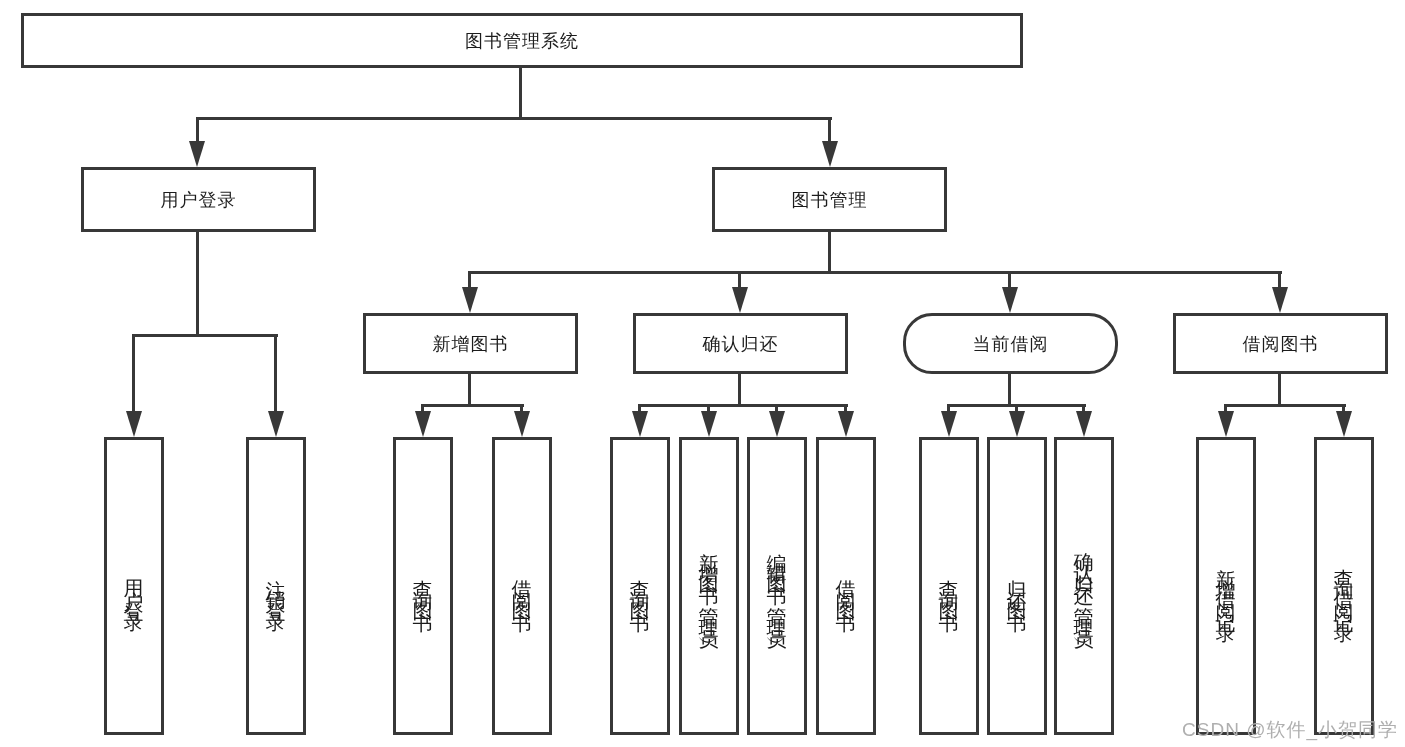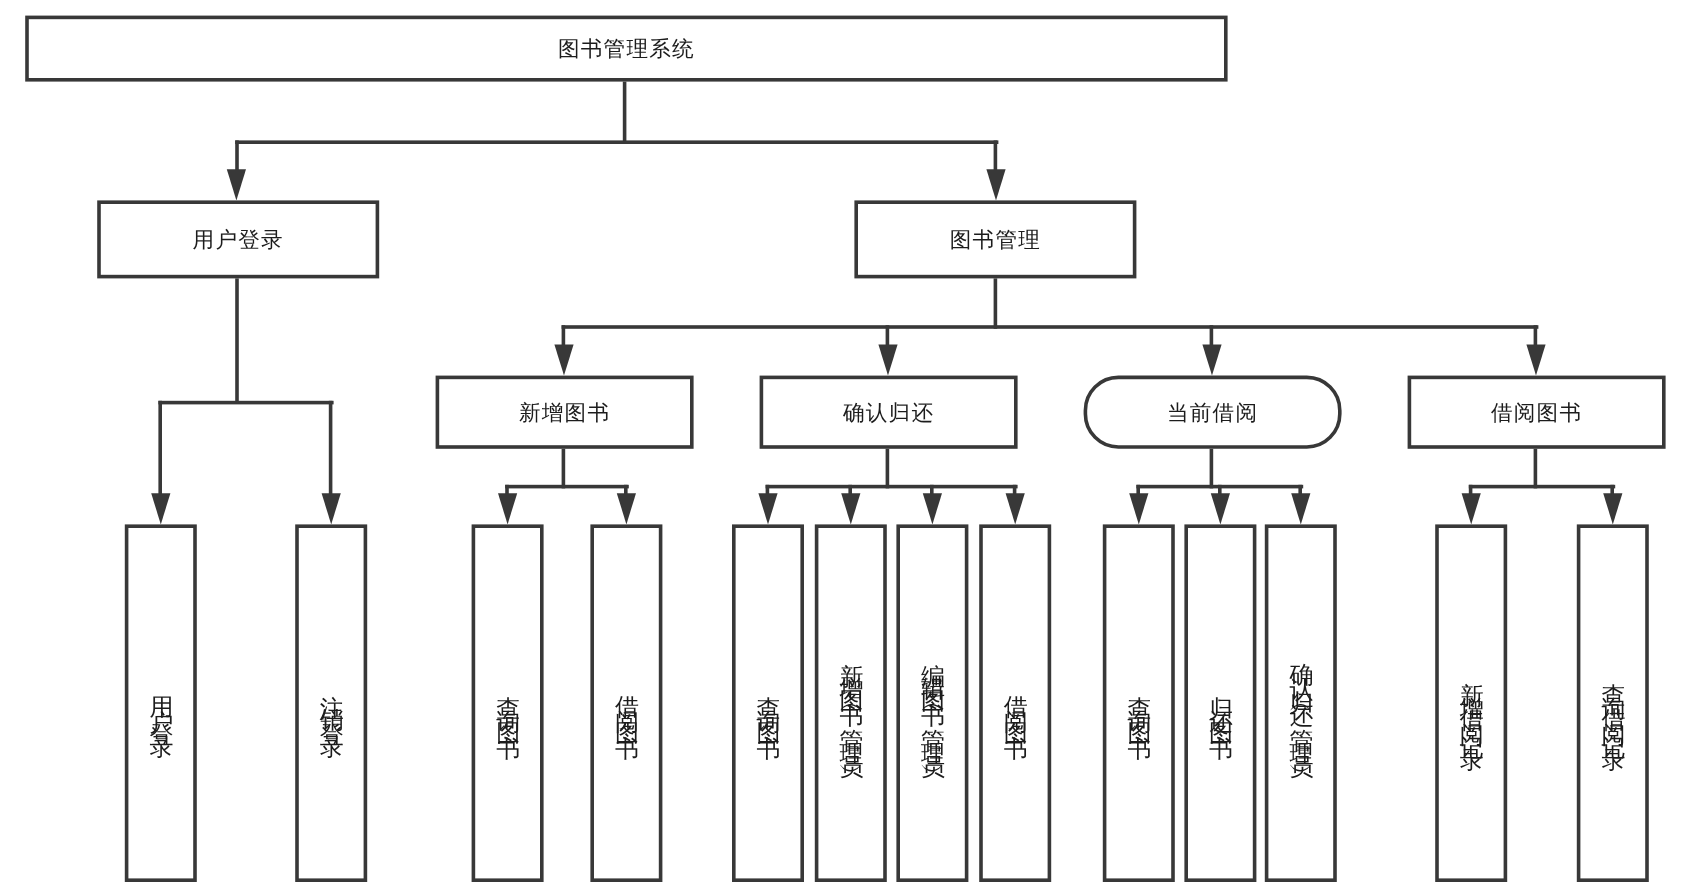--- a/index.html
+++ b/index.html
@@ -193,14 +193,15 @@
     <span>确认归还（管理员）</span>
   </div>
 
   <div class="leaf" style="left:1196px;">
     <span>新增借阅记录</span>
   </div>
   <div class="leaf" style="left:1314px;">
     <span>查询借阅记录</span>
   </div>
 
+  <div class="watermark">CSDN @软件_小贺同学</div>
 
 </div>
 
 </body></html>

